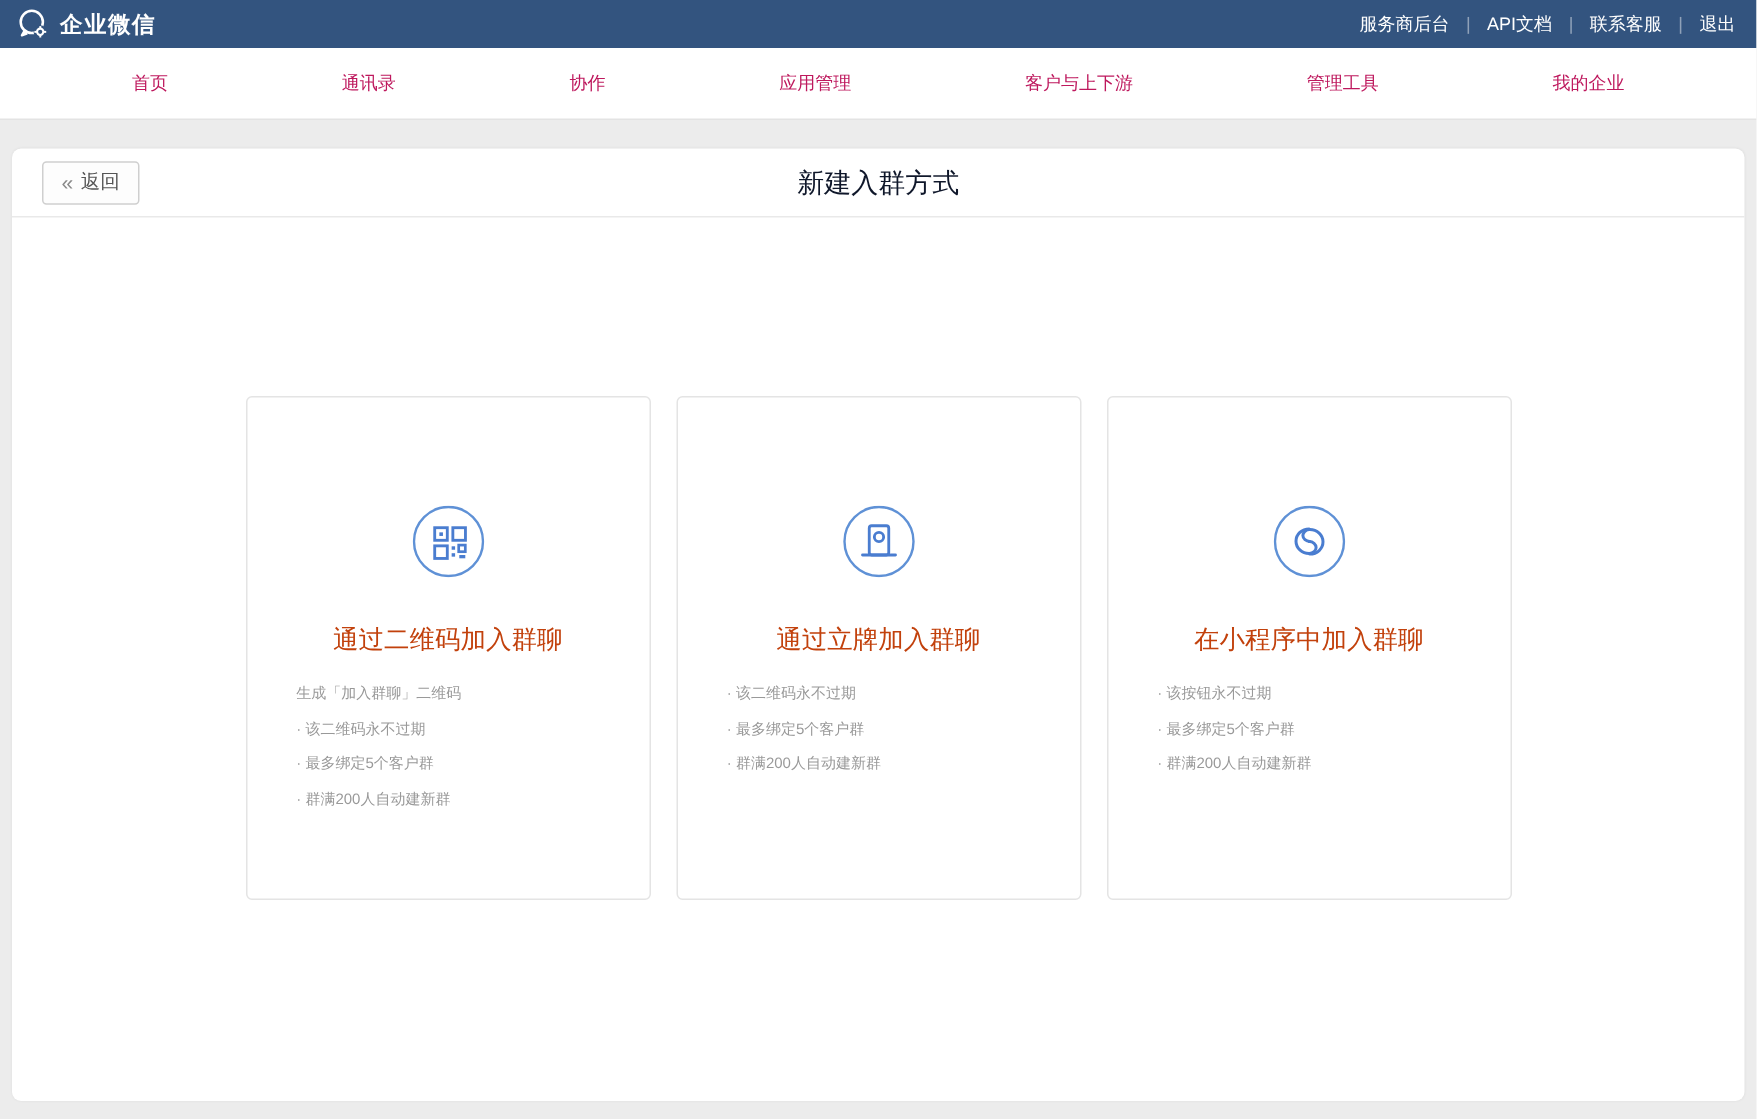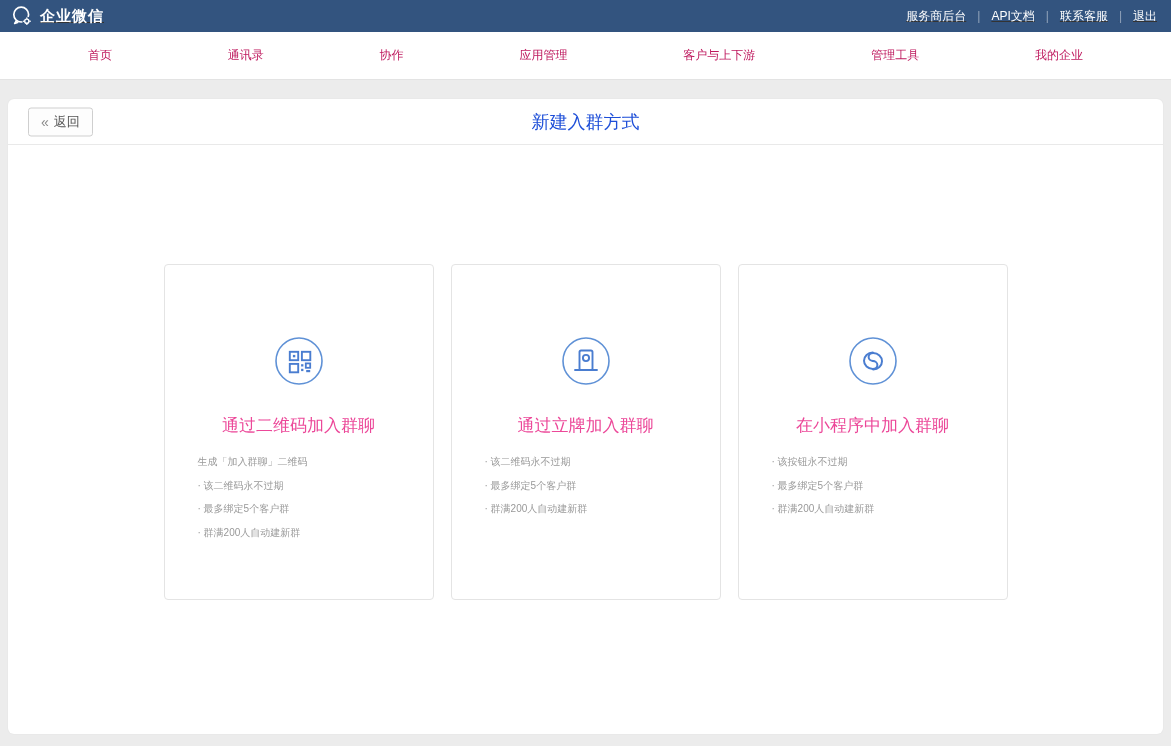--- a/index.html
+++ b/index.html
@@ -11,21 +11,20 @@
   }
 
   
   .topbar {
     height:32px;
     background:#33547f;
     display:flex;
     align-items:center;
     justify-content:space-between;
     padding:0 12px 0 10px;
-    text-decoration:underline;
   }
   .brand { display:flex; align-items:center; gap:6px; }
   .brand-name { color:#ffffff; font-size:15px; font-weight:bold; letter-spacing:1px; }
   .top-links { display:flex; align-items:center; }
   .top-link {
     color:#ffffff; font-size:12px; text-decoration:none; cursor:pointer;
     padding:0 2px; white-space:nowrap;
   }
   .top-sep { color:rgba(255,255,255,.45); font-size:12px; margin:0 9px; }
 
@@ -60,38 +59,38 @@
     position:absolute; left:20px; top:50%; transform:translateY(-50%);
     height:29px; padding:0 12px;
     background:#fdfdfd; border:1px solid #cfcfcf; border-radius:3px;
     font-size:13px; color:#555; cursor:pointer;
     display:inline-flex; align-items:center; gap:5px;
     font-family:inherit;
   }
   .back-chevrons { color:#8a8a8a; font-size:14px; }
   .panel-title {
     text-align:center; line-height:46px;
-    font-size:18px; color:#1d4ed8;
+    font-size:18px; color:#0f172a;
   }
 
   
   .cards {
     display:flex; justify-content:center; gap:17px;
     padding-top:119px;
   }
   .card {
     width:270px; height:336px;
     border:1px solid #e4e4e4; border-radius:4px;
     background:#fff;
     cursor:pointer;
   }
   .card-icon-wrap { margin-top:72px; text-align:center; }
   .card-title {
     margin-top:25px; text-align:center;
-    font-size:17px; color:#ec4899; font-weight:normal;
+    font-size:17px; color:#c2410c; font-weight:normal;
   }
   .card-body {
     margin-top:13px; padding:0 33px;
     font-size:10px; color:#999; line-height:23.5px;
     text-align:left;
   }
   .card-bullets { list-style:none; }
 </style>
 </head>
 <body>

